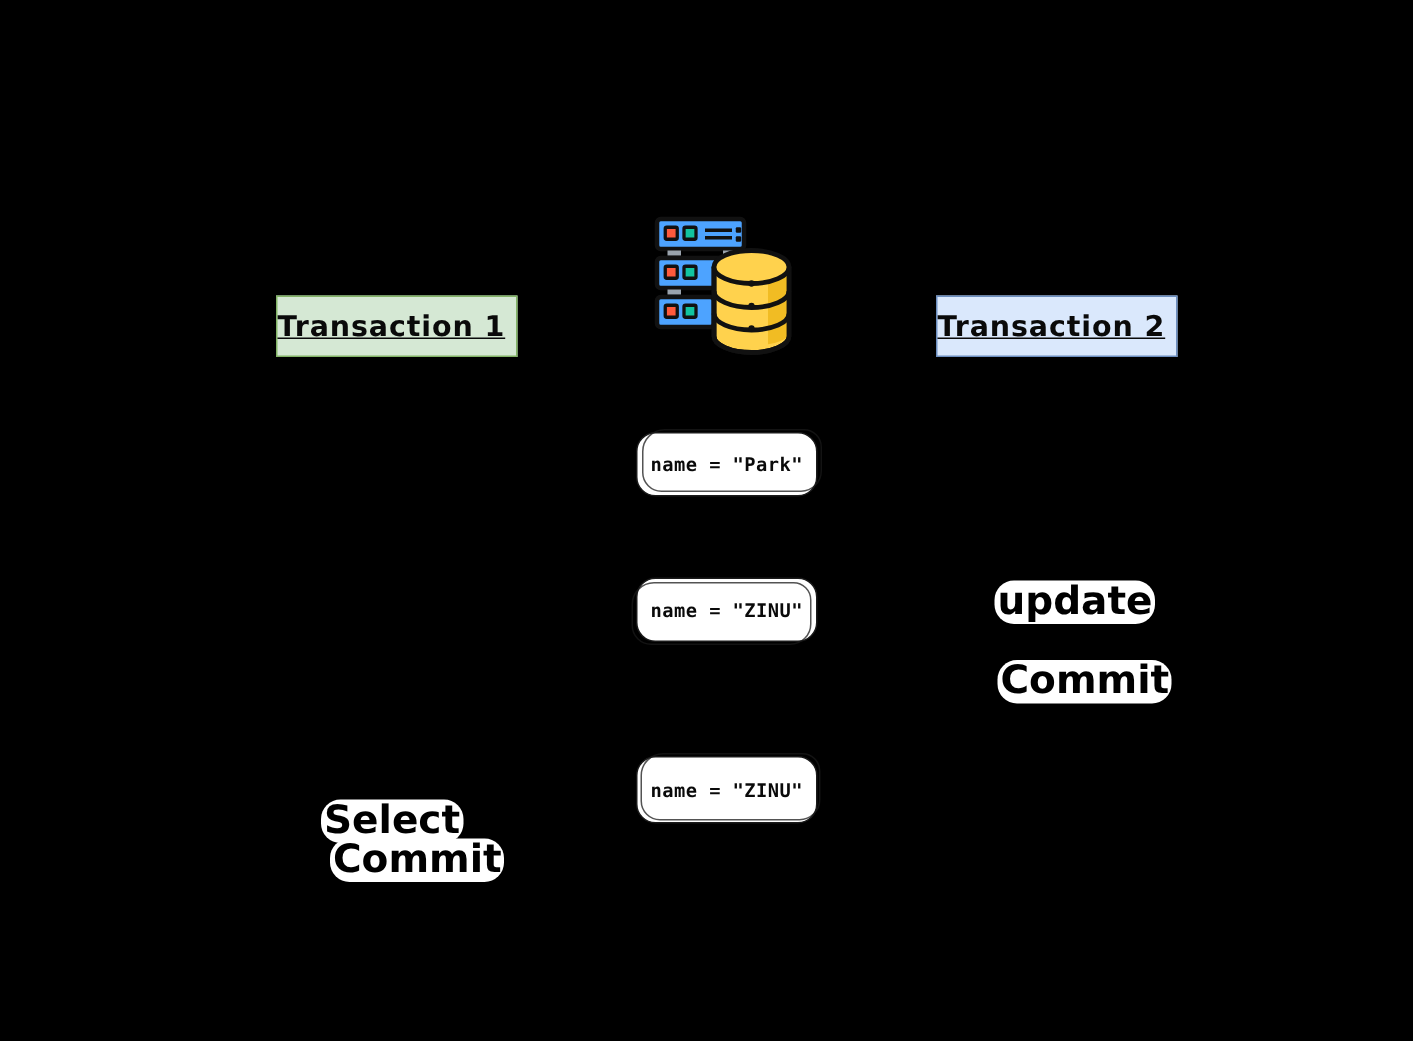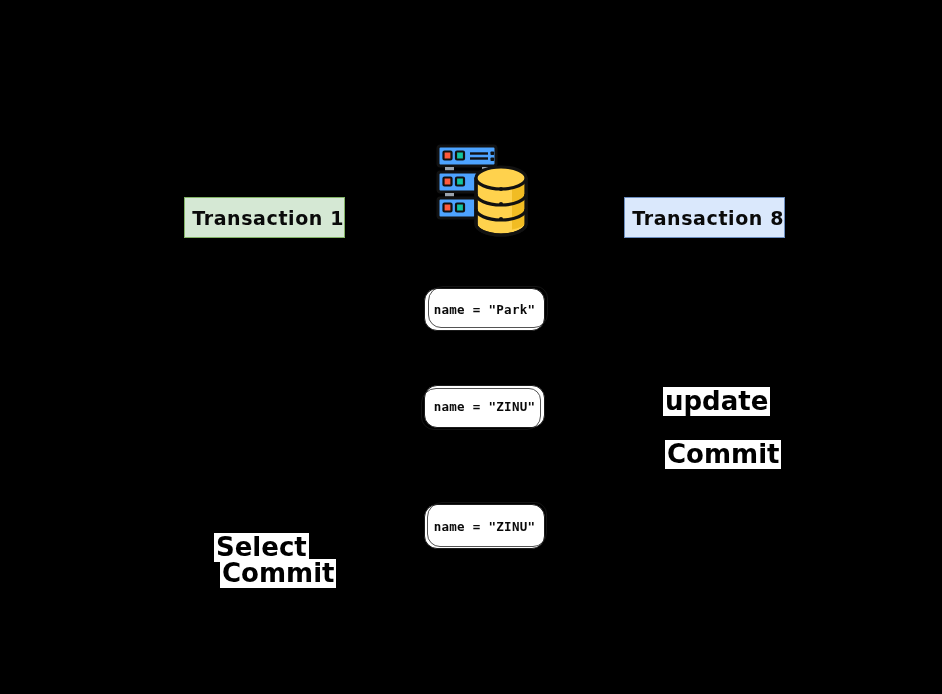--- a/index.html
+++ b/index.html
@@ -14,27 +14,28 @@
     background: #000000;
     overflow: hidden;
     font-family: "DejaVu Sans", sans-serif;
   }
 
   
   .txn-box {
     position: absolute;
     display: flex;
     align-items: center;
-    justify-content: flex-end;
+    justify-content: flex-start;
     box-sizing: border-box;
     font-family: "DejaVu Sans", sans-serif;
     font-size: 19px;
     font-weight: 600;
     letter-spacing: 0.6px;
     color: #0a0a0a;
+    text-decoration: underline;
   }
   #txn1-box {
     left: 184px;
     top: 197px;
     width: 161px;
     height: 41px;
     background: #d5e8d4;
     border: 1px solid #82b366;
   }
   #txn2-box {
@@ -97,37 +98,38 @@
     position: absolute;
     background: #ffffff;
     color: #000000;
     font-family: "DejaVu Sans", sans-serif;
     font-size: 26px;
     font-weight: 600;
     line-height: 1.05;
     padding: 1px 2px;
     white-space: nowrap;
     letter-spacing: 0px;
+    border-radius: 13px;
   }
   #op-update  { left: 663px; top: 387px; }
   #op-commit2 { left: 665px; top: 440px; }
   #op-select  { left: 214px; top: 533px; }
   #op-commit1 { left: 220px; top: 559px; }
 </style>
 </head>
 <body>
 
 <div id="canvas">
 
   <div id="txn1-box" class="txn-box">
     <span>Transaction 1</span>
   </div>
 
   <div id="txn2-box" class="txn-box">
-    <span>Transaction 8</span>
+    <span>Transaction 2</span>
   </div>
 
   <div id="db-icon">
     <svg width="110" height="105" viewBox="0 0 110 105" xmlns="http://www.w3.org/2000/svg">
 
       <g>
         <rect x="8" y="9" width="58" height="20" rx="2.5" fill="#4da3ff" stroke="#111111" stroke-width="3"></rect>
         <rect x="13.5" y="14.5" width="8" height="8" rx="1" fill="#ff5a3c" stroke="#111111" stroke-width="2.2"></rect>
         <rect x="26" y="14.5" width="8" height="8" rx="1" fill="#12c4a0" stroke="#111111" stroke-width="2.2"></rect>
         <line x1="40" y1="16.5" x2="58" y2="16.5" stroke="#111111" stroke-width="2.4"></line>

